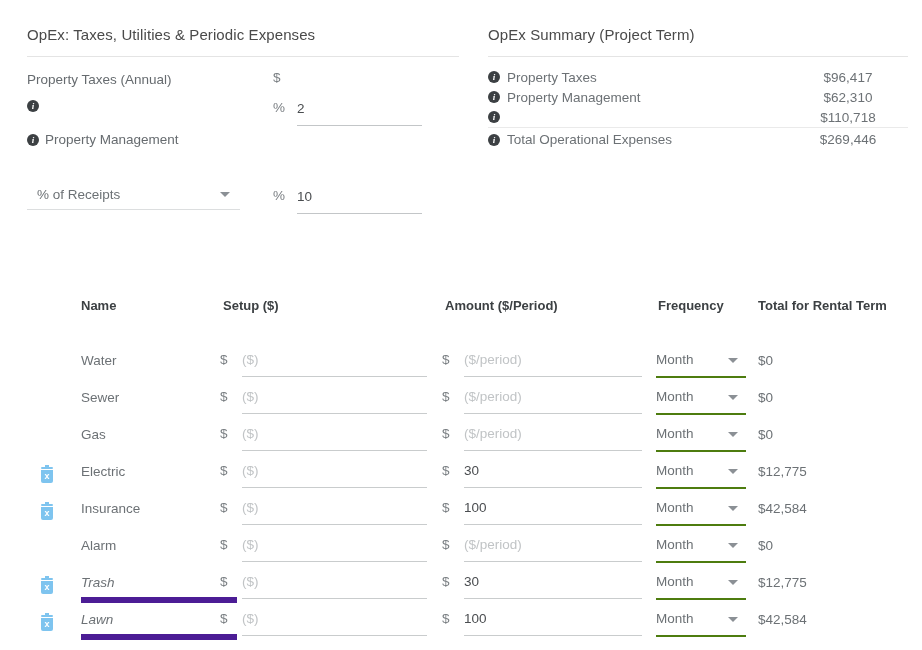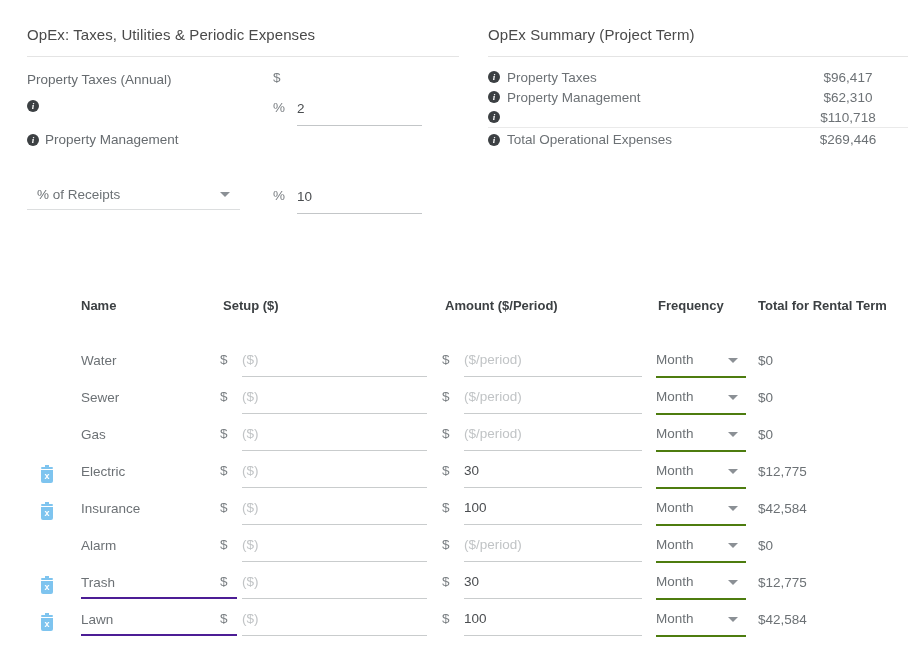--- a/index.html
+++ b/index.html
@@ -249,21 +249,22 @@
     color: #6c7175;
     padding-left: 33px !important;
     line-height: 19px;
   }
   .name-text {
     display: inline-block;
     padding: 4px 0 5px 0;
   }
   .name-text.editable {
     width: 156px;
-    border-bottom: 2px solid #4c1d95;
+    border-bottom: 6px solid #4c1d95;
+    font-style: italic;
   }
 
   
   .cell-money {
     display: flex;
     align-items: flex-start;
     font-size: 13.5px;
     padding-top: 4px;
   }
   .money-sym {

